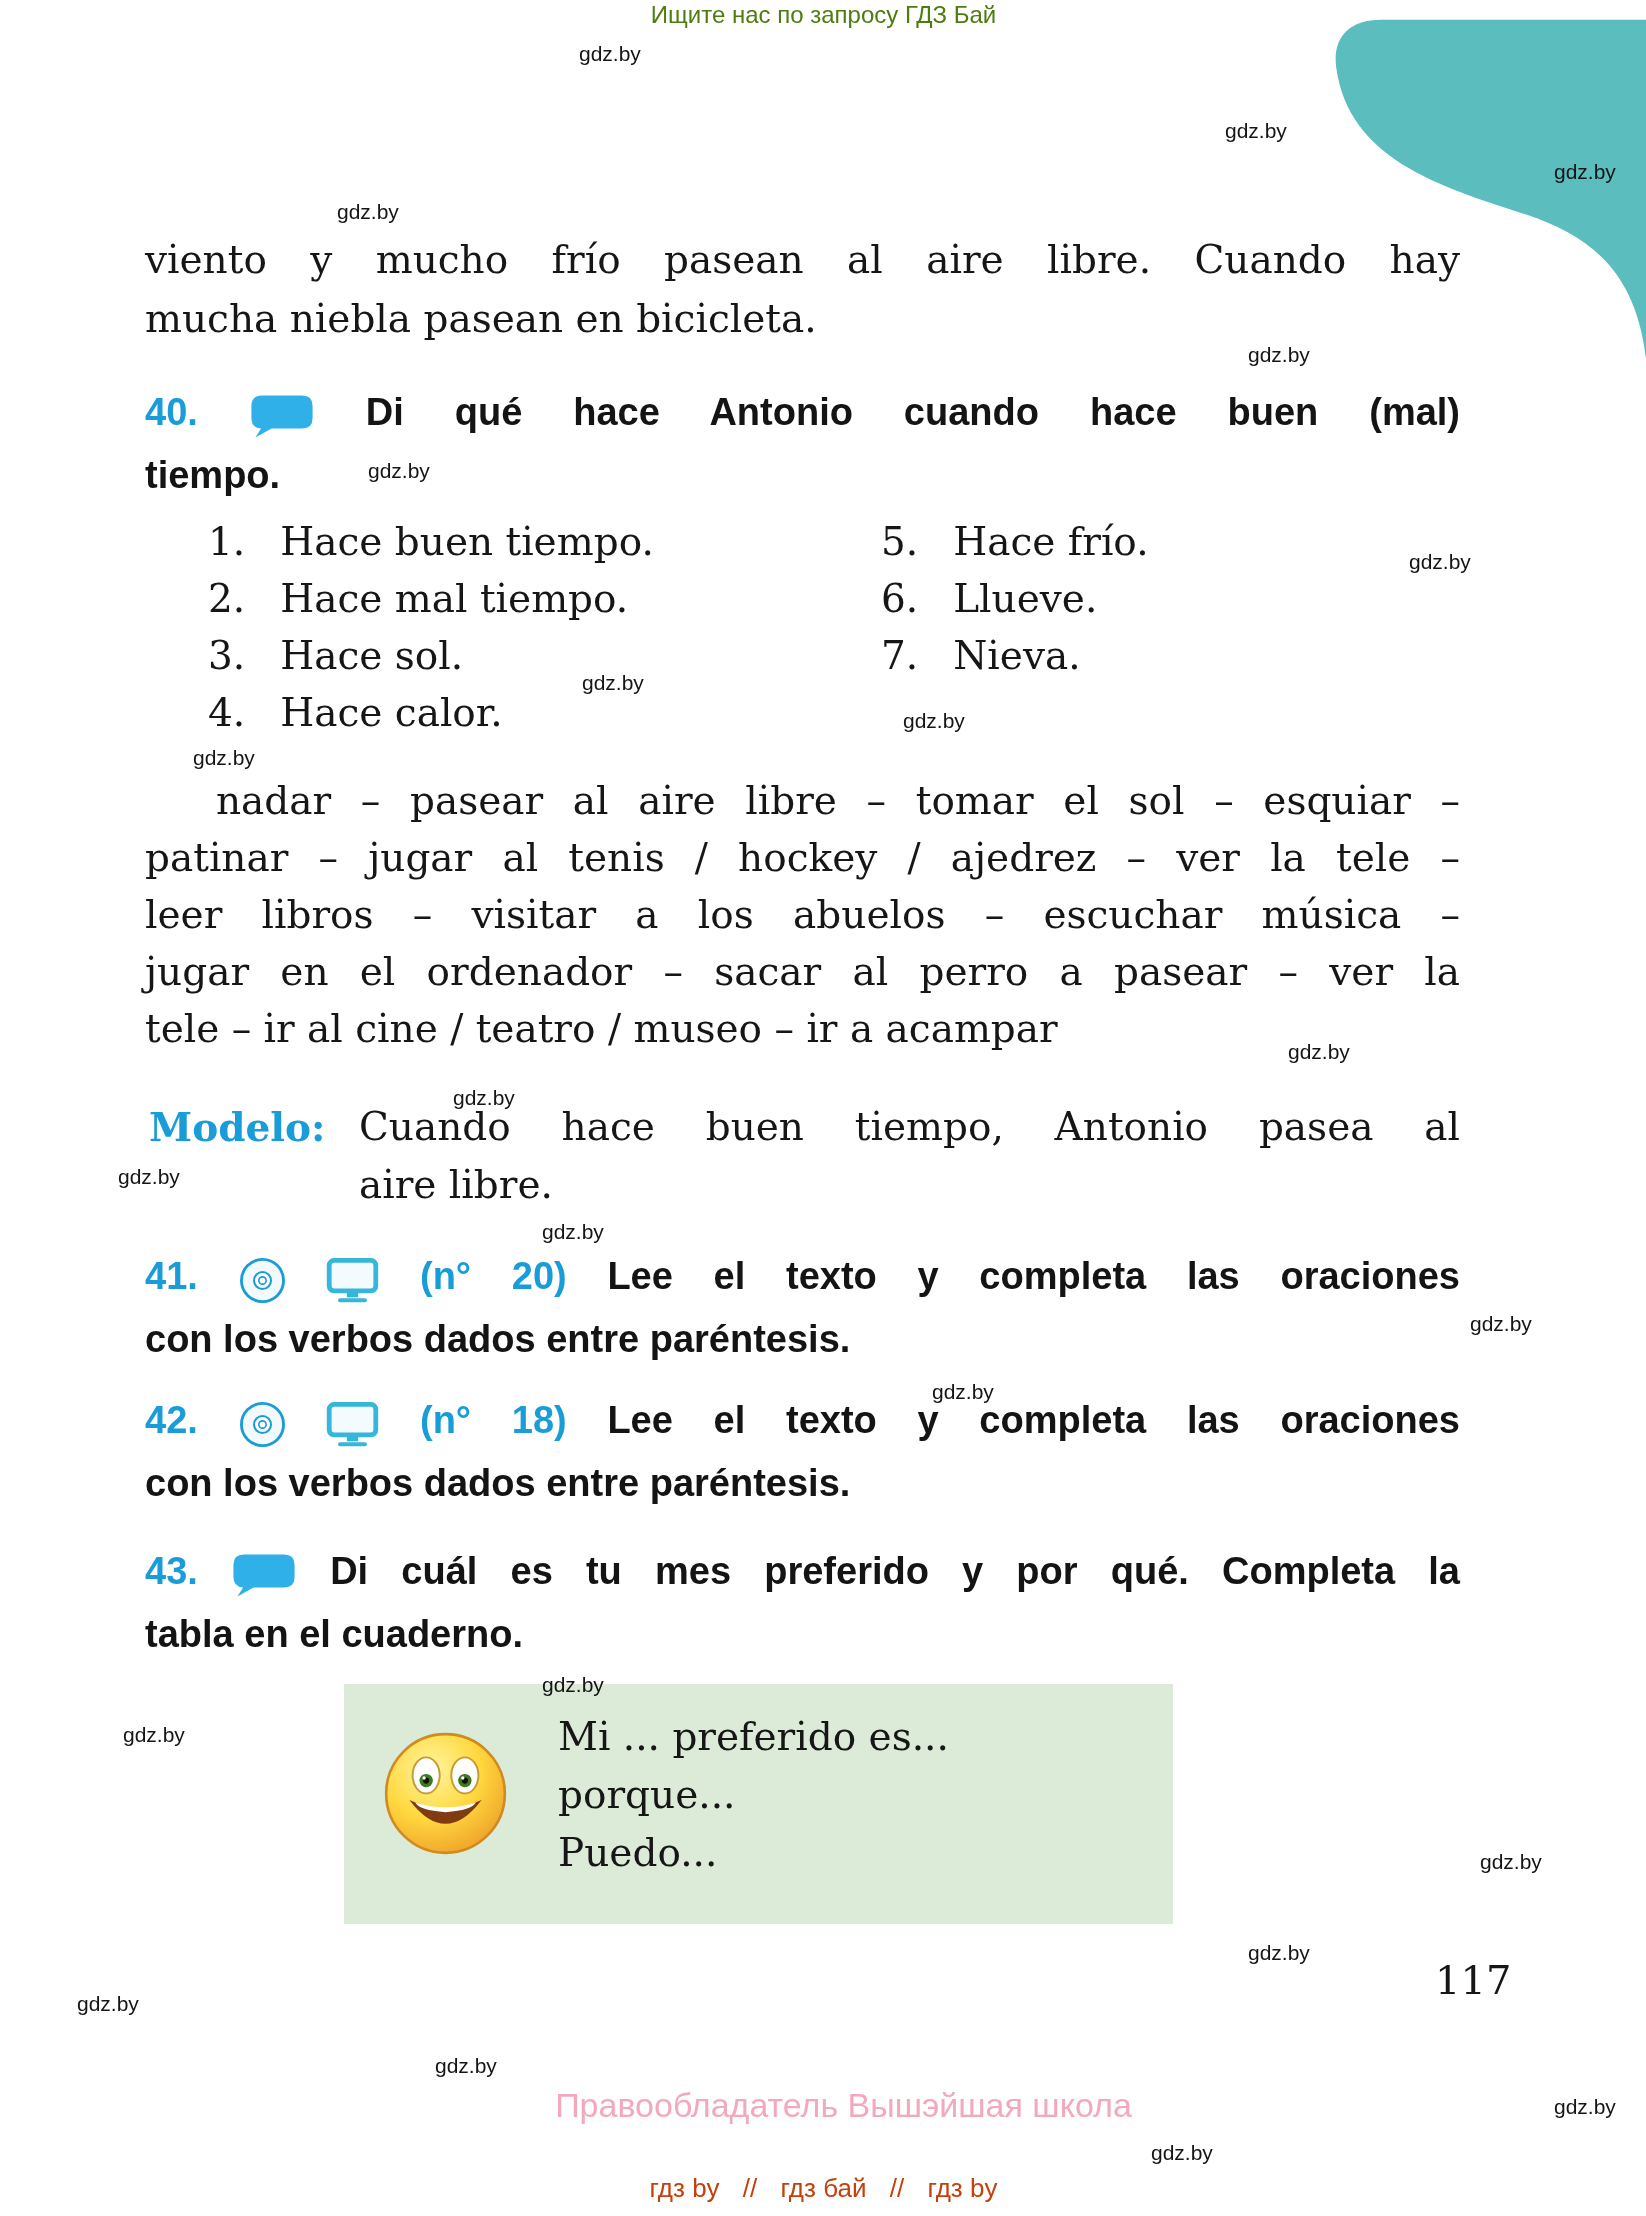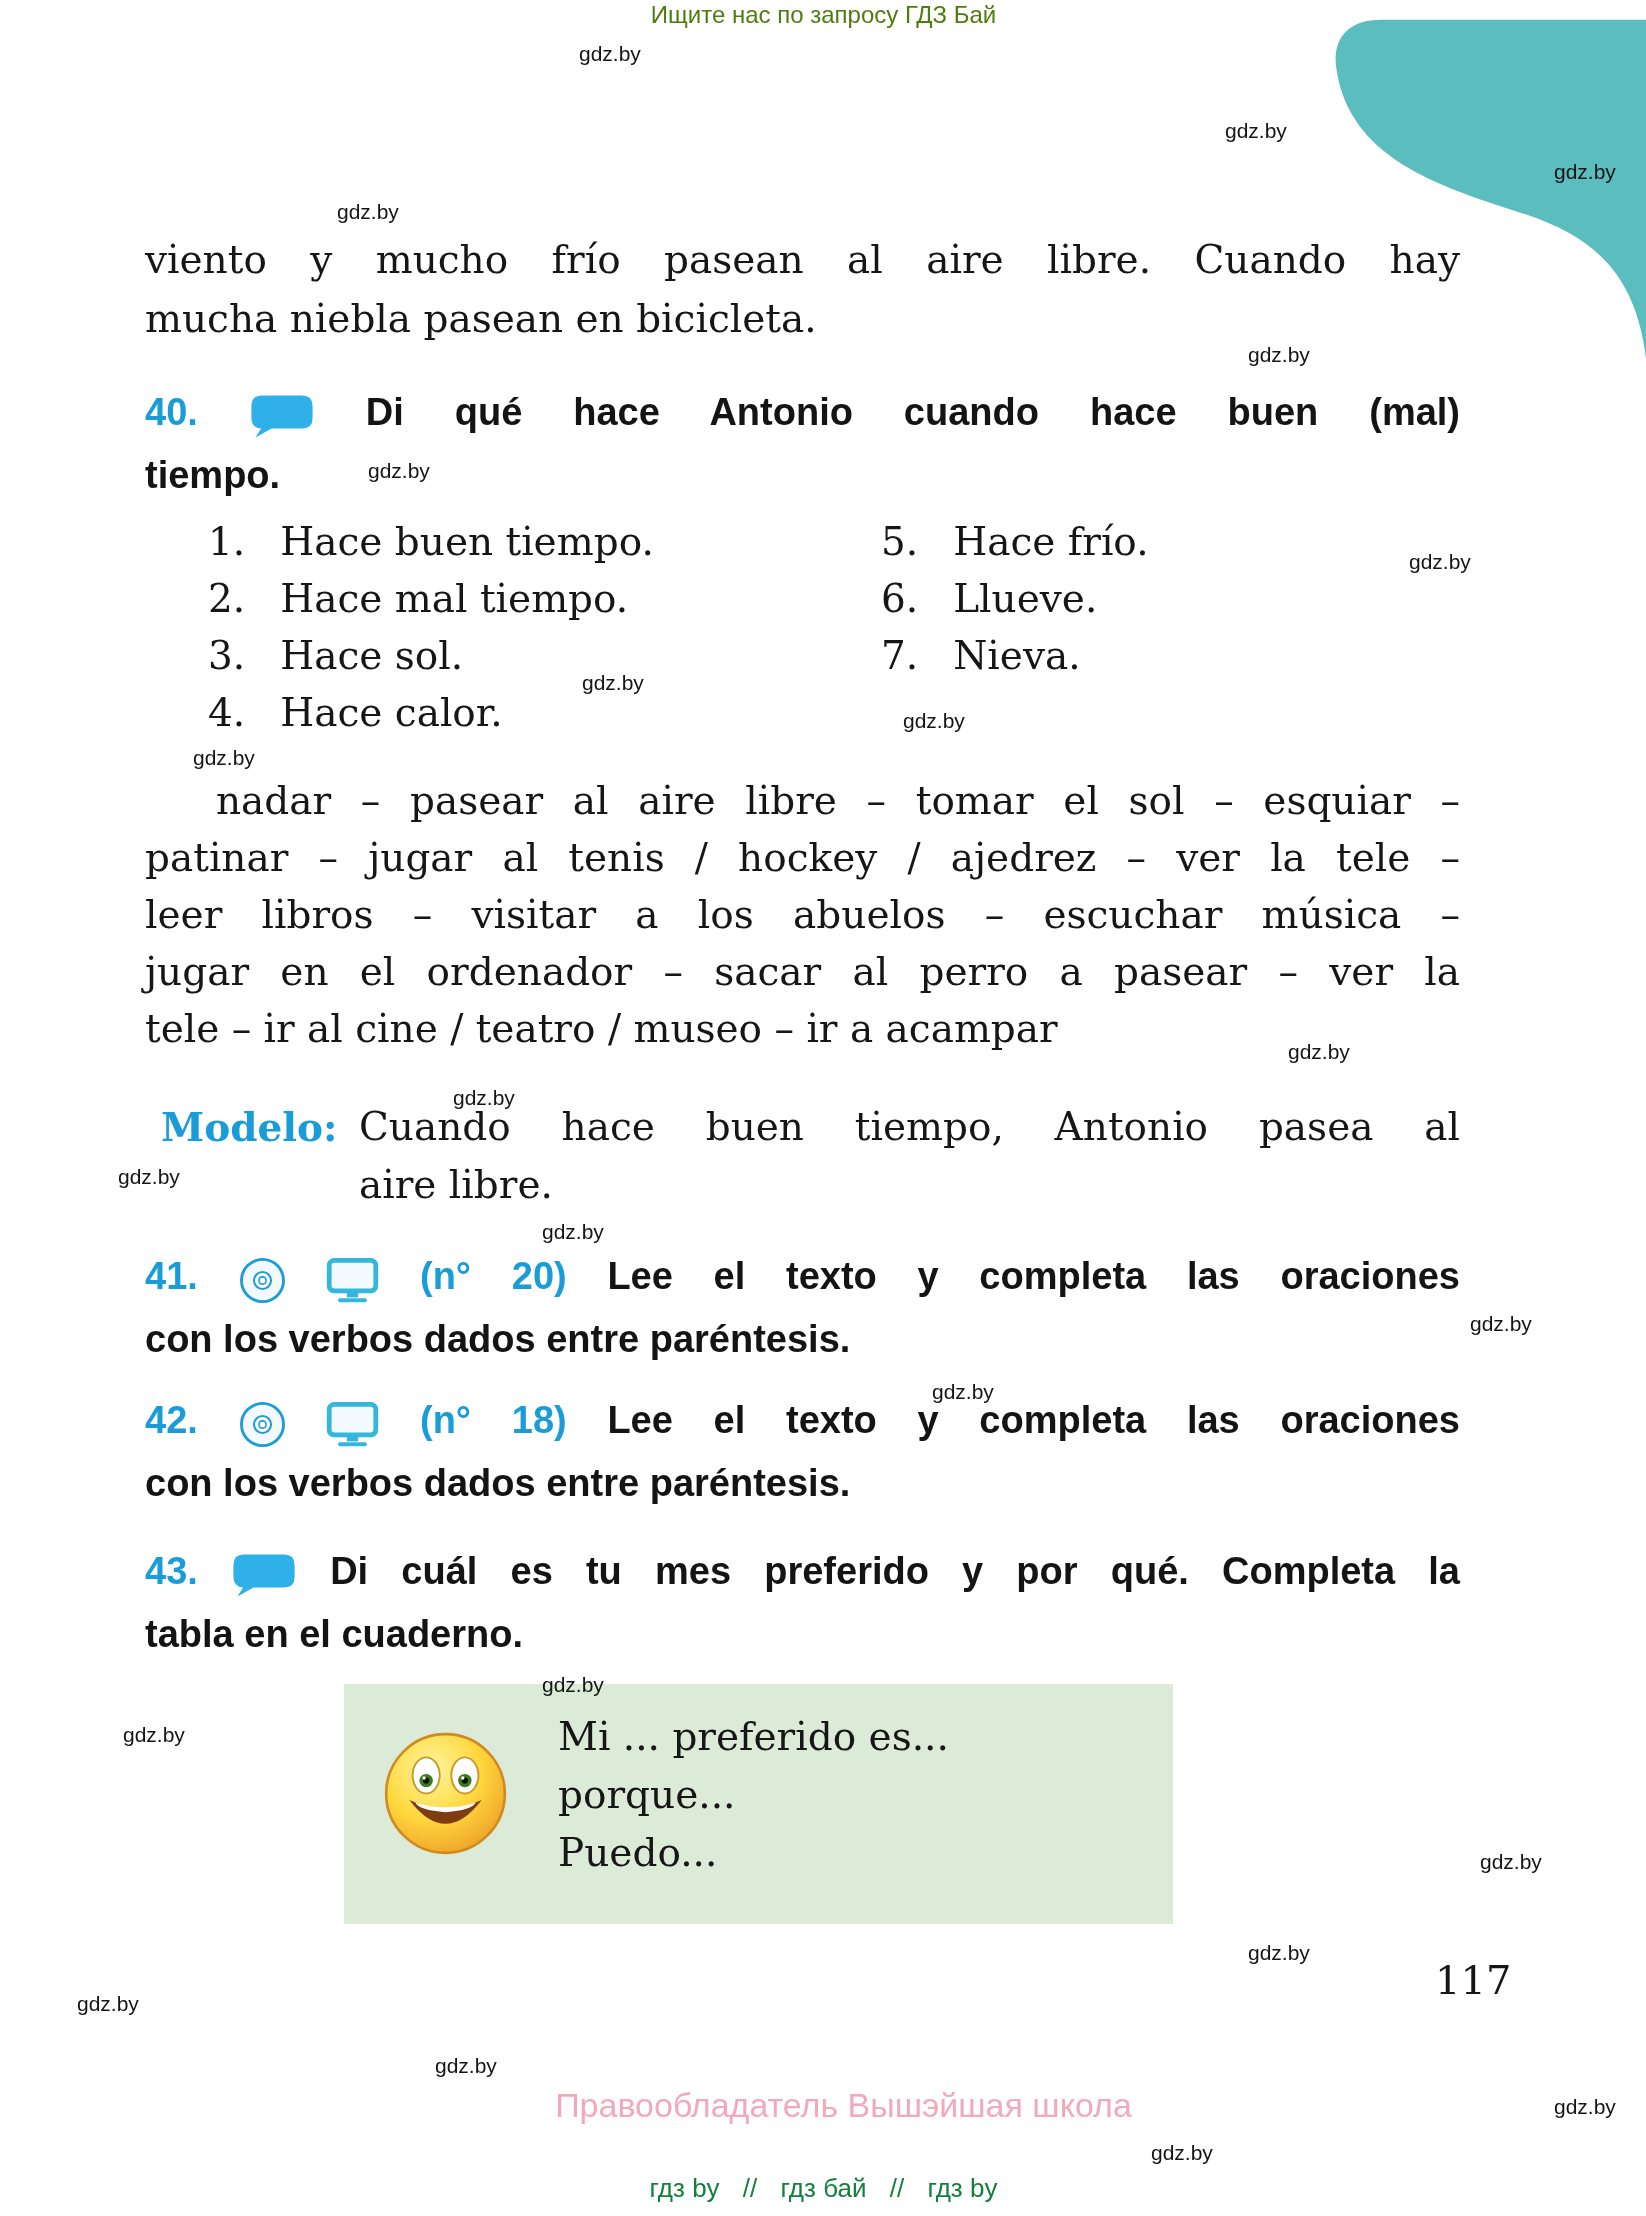--- a/index.html
+++ b/index.html
@@ -31,30 +31,30 @@
 
   .list { position:absolute; top:513px; font-size:39px; line-height:57px; z-index:2; }
   .list-c1 { left:208px; }
   .list-c2 { left:881px; }
   .li { display:flex; gap:35px; }
 
   .wordbank { top:772px; font-size:39px; line-height:57px; }
   .indent { text-indent:71px; }
 
   .modelo { position:absolute; left:145px; width:1315px; top:1098px; font-size:39px; line-height:58px; padding-left:214px; z-index:2; }
-  .modelo-label { position:absolute; left:16px; top:0; color:#1a9cd8; font-weight:700; }
+  .modelo-label { position:absolute; left:4px; top:0; color:#1a9cd8; font-weight:700; }
 
   .greenbox { position:absolute; left:344px; top:1684px; width:829px; height:240px; background:#dcead8; z-index:2;padding-left:19px; }
   .smiley { position:absolute; left:37px; top:45px; width:129px; height:129px; }
   .boxtext { position:absolute; left:214px; top:24px; font-size:39px; line-height:58px; }
 
   .pagenum { position:absolute; left:1395px; top:1957px; font-size:40px; z-index:2;margin-left:40px; }
 
   .footer { position:absolute; top:2086px; left:0; width:100%; text-align:center; font-size:34px; color:#f3a9bc; z-index:2;padding-left:40px; }
-  .links { position:absolute; top:2173px; left:0; width:100%; text-align:center; font-size:26px; color:#15803d; z-index:2; }
+  .links { position:absolute; top:2173px; left:0; width:100%; text-align:center; font-size:26px; color:#c2410c; z-index:2; }
   .links span { margin:0 8px; }
 </style>
 </head>
 <body>
 
 <div class="banner">Ищите нас по запросу ГДЗ Бай</div>
 
 <svg class="corner" width="322" height="371" viewBox="0 0 400 460">
   <path d="M 70 24 L 400 24 L 400 456 C 390 352 346 298 250 266 C 138 230 30 196 14 84 C 9 48 28 24 70 24 Z" fill="#5bbdbd"></path>
 </svg>

